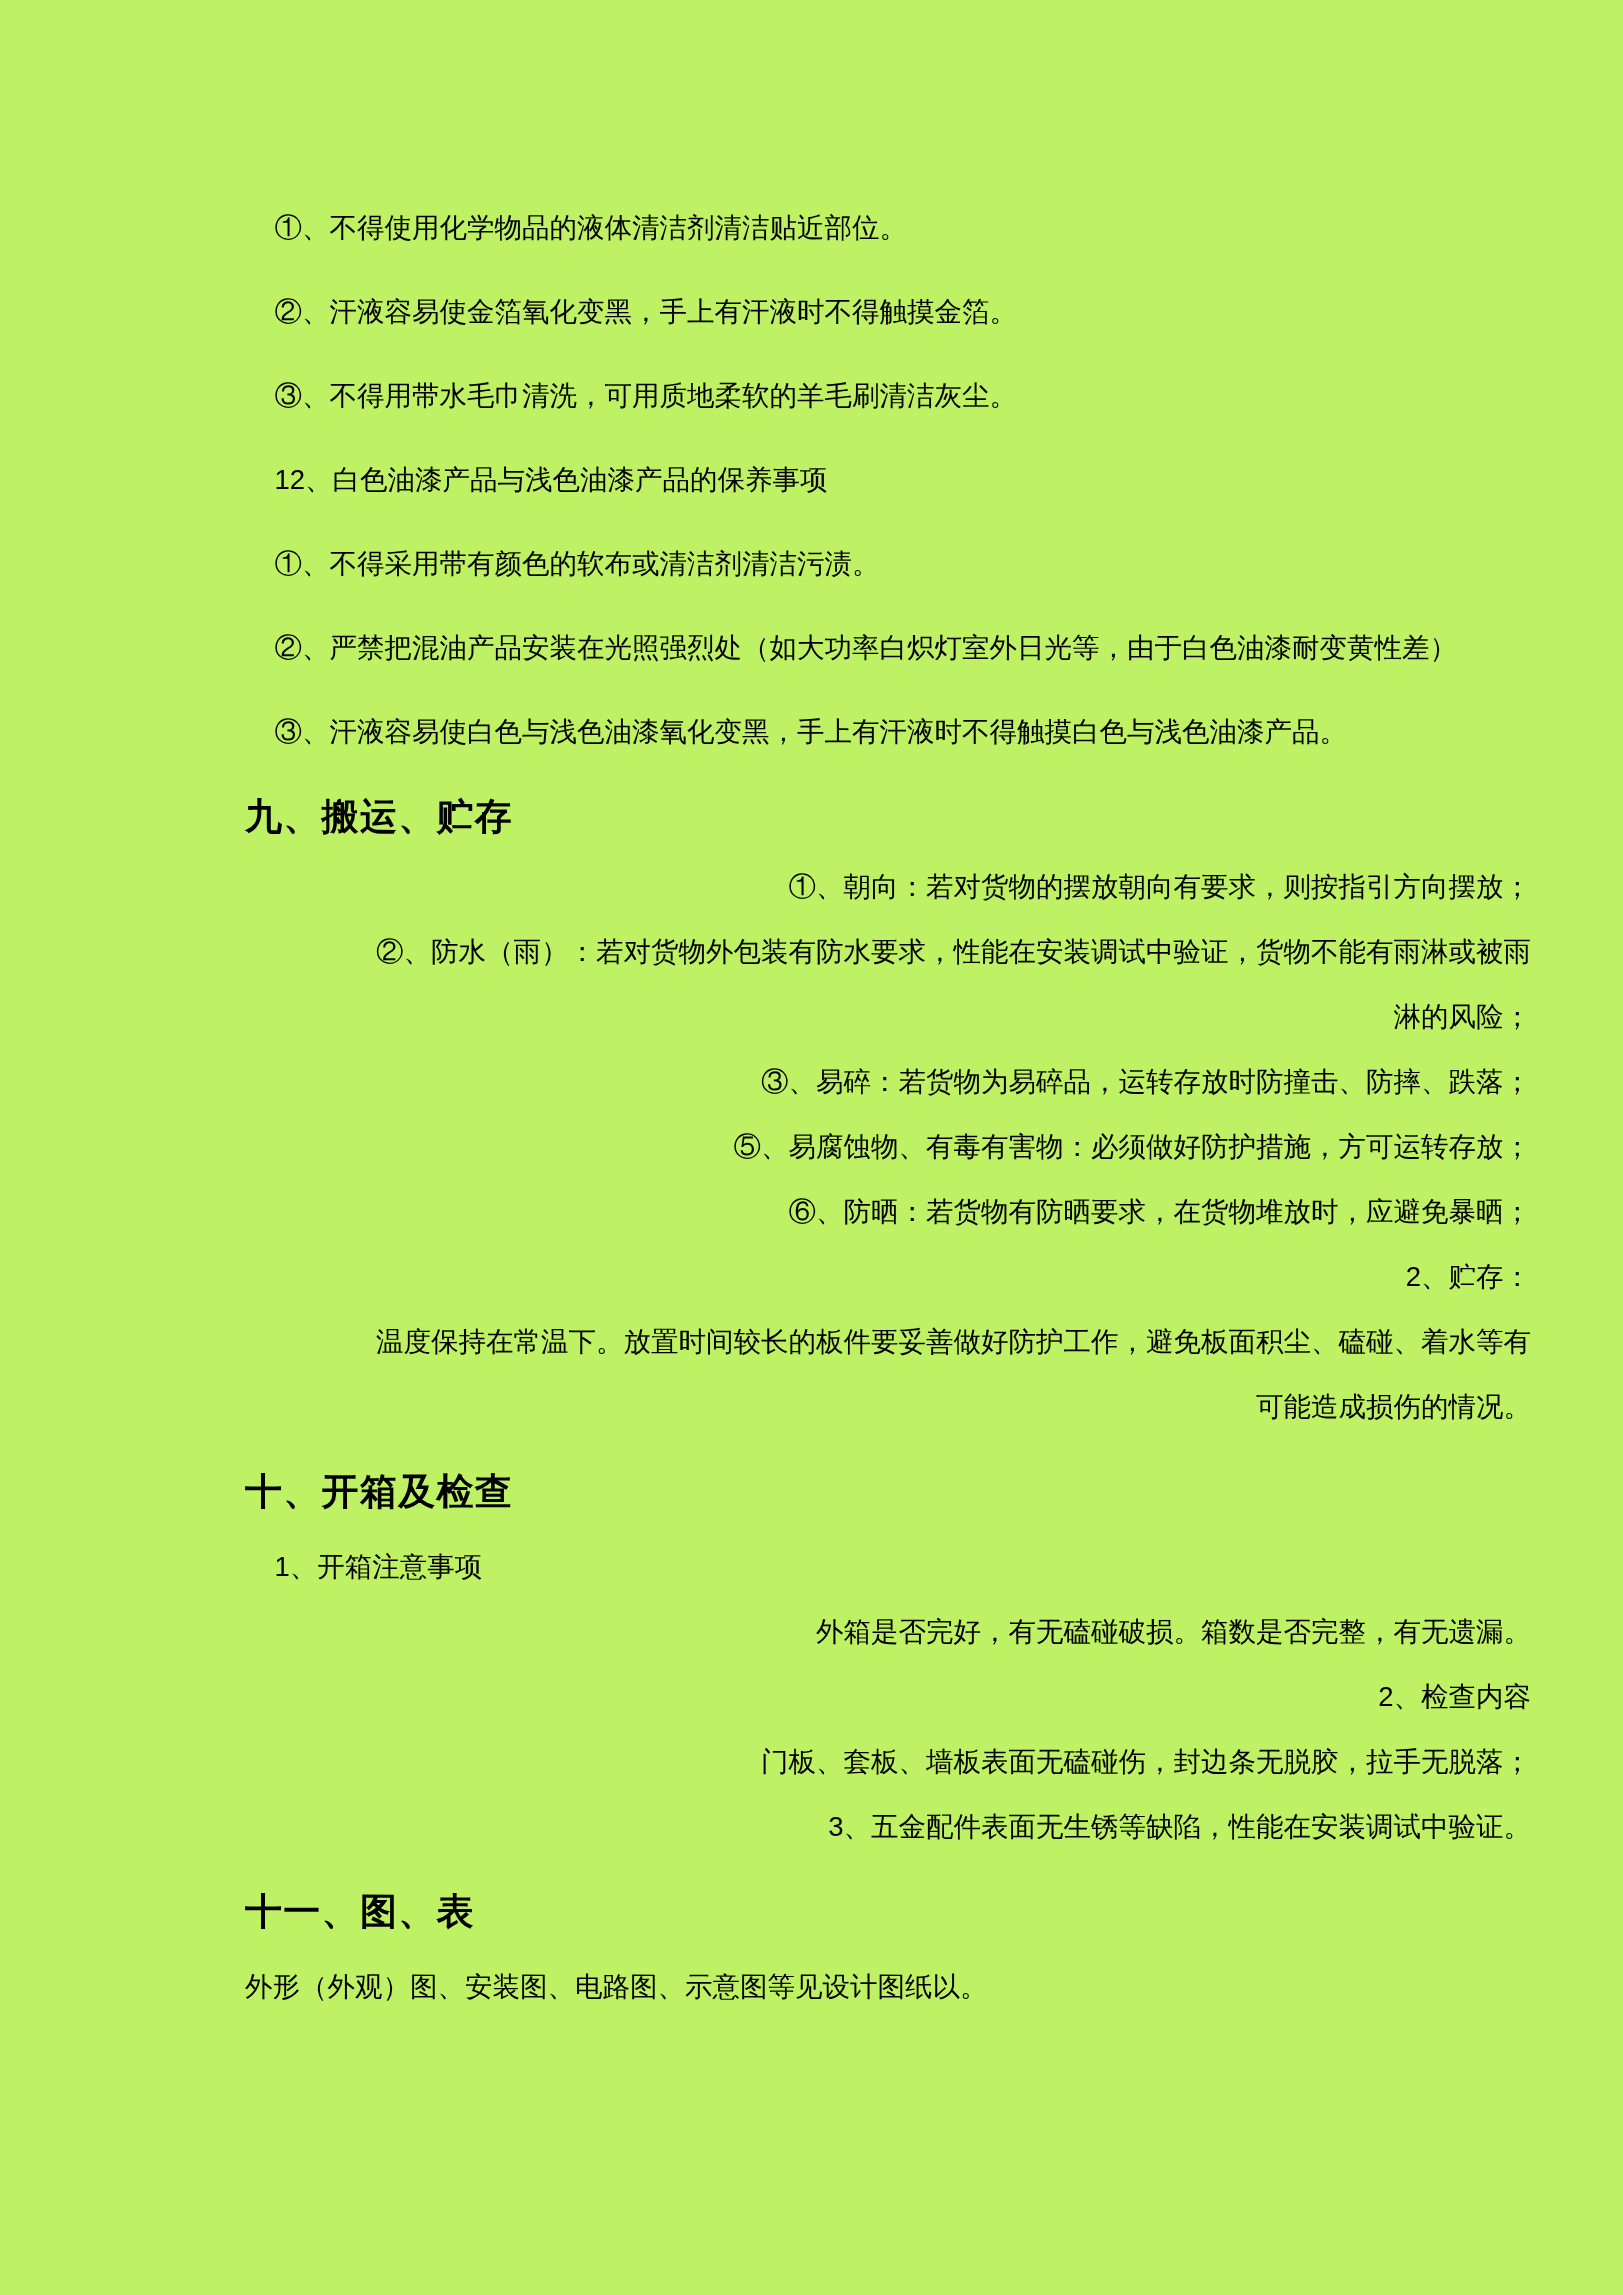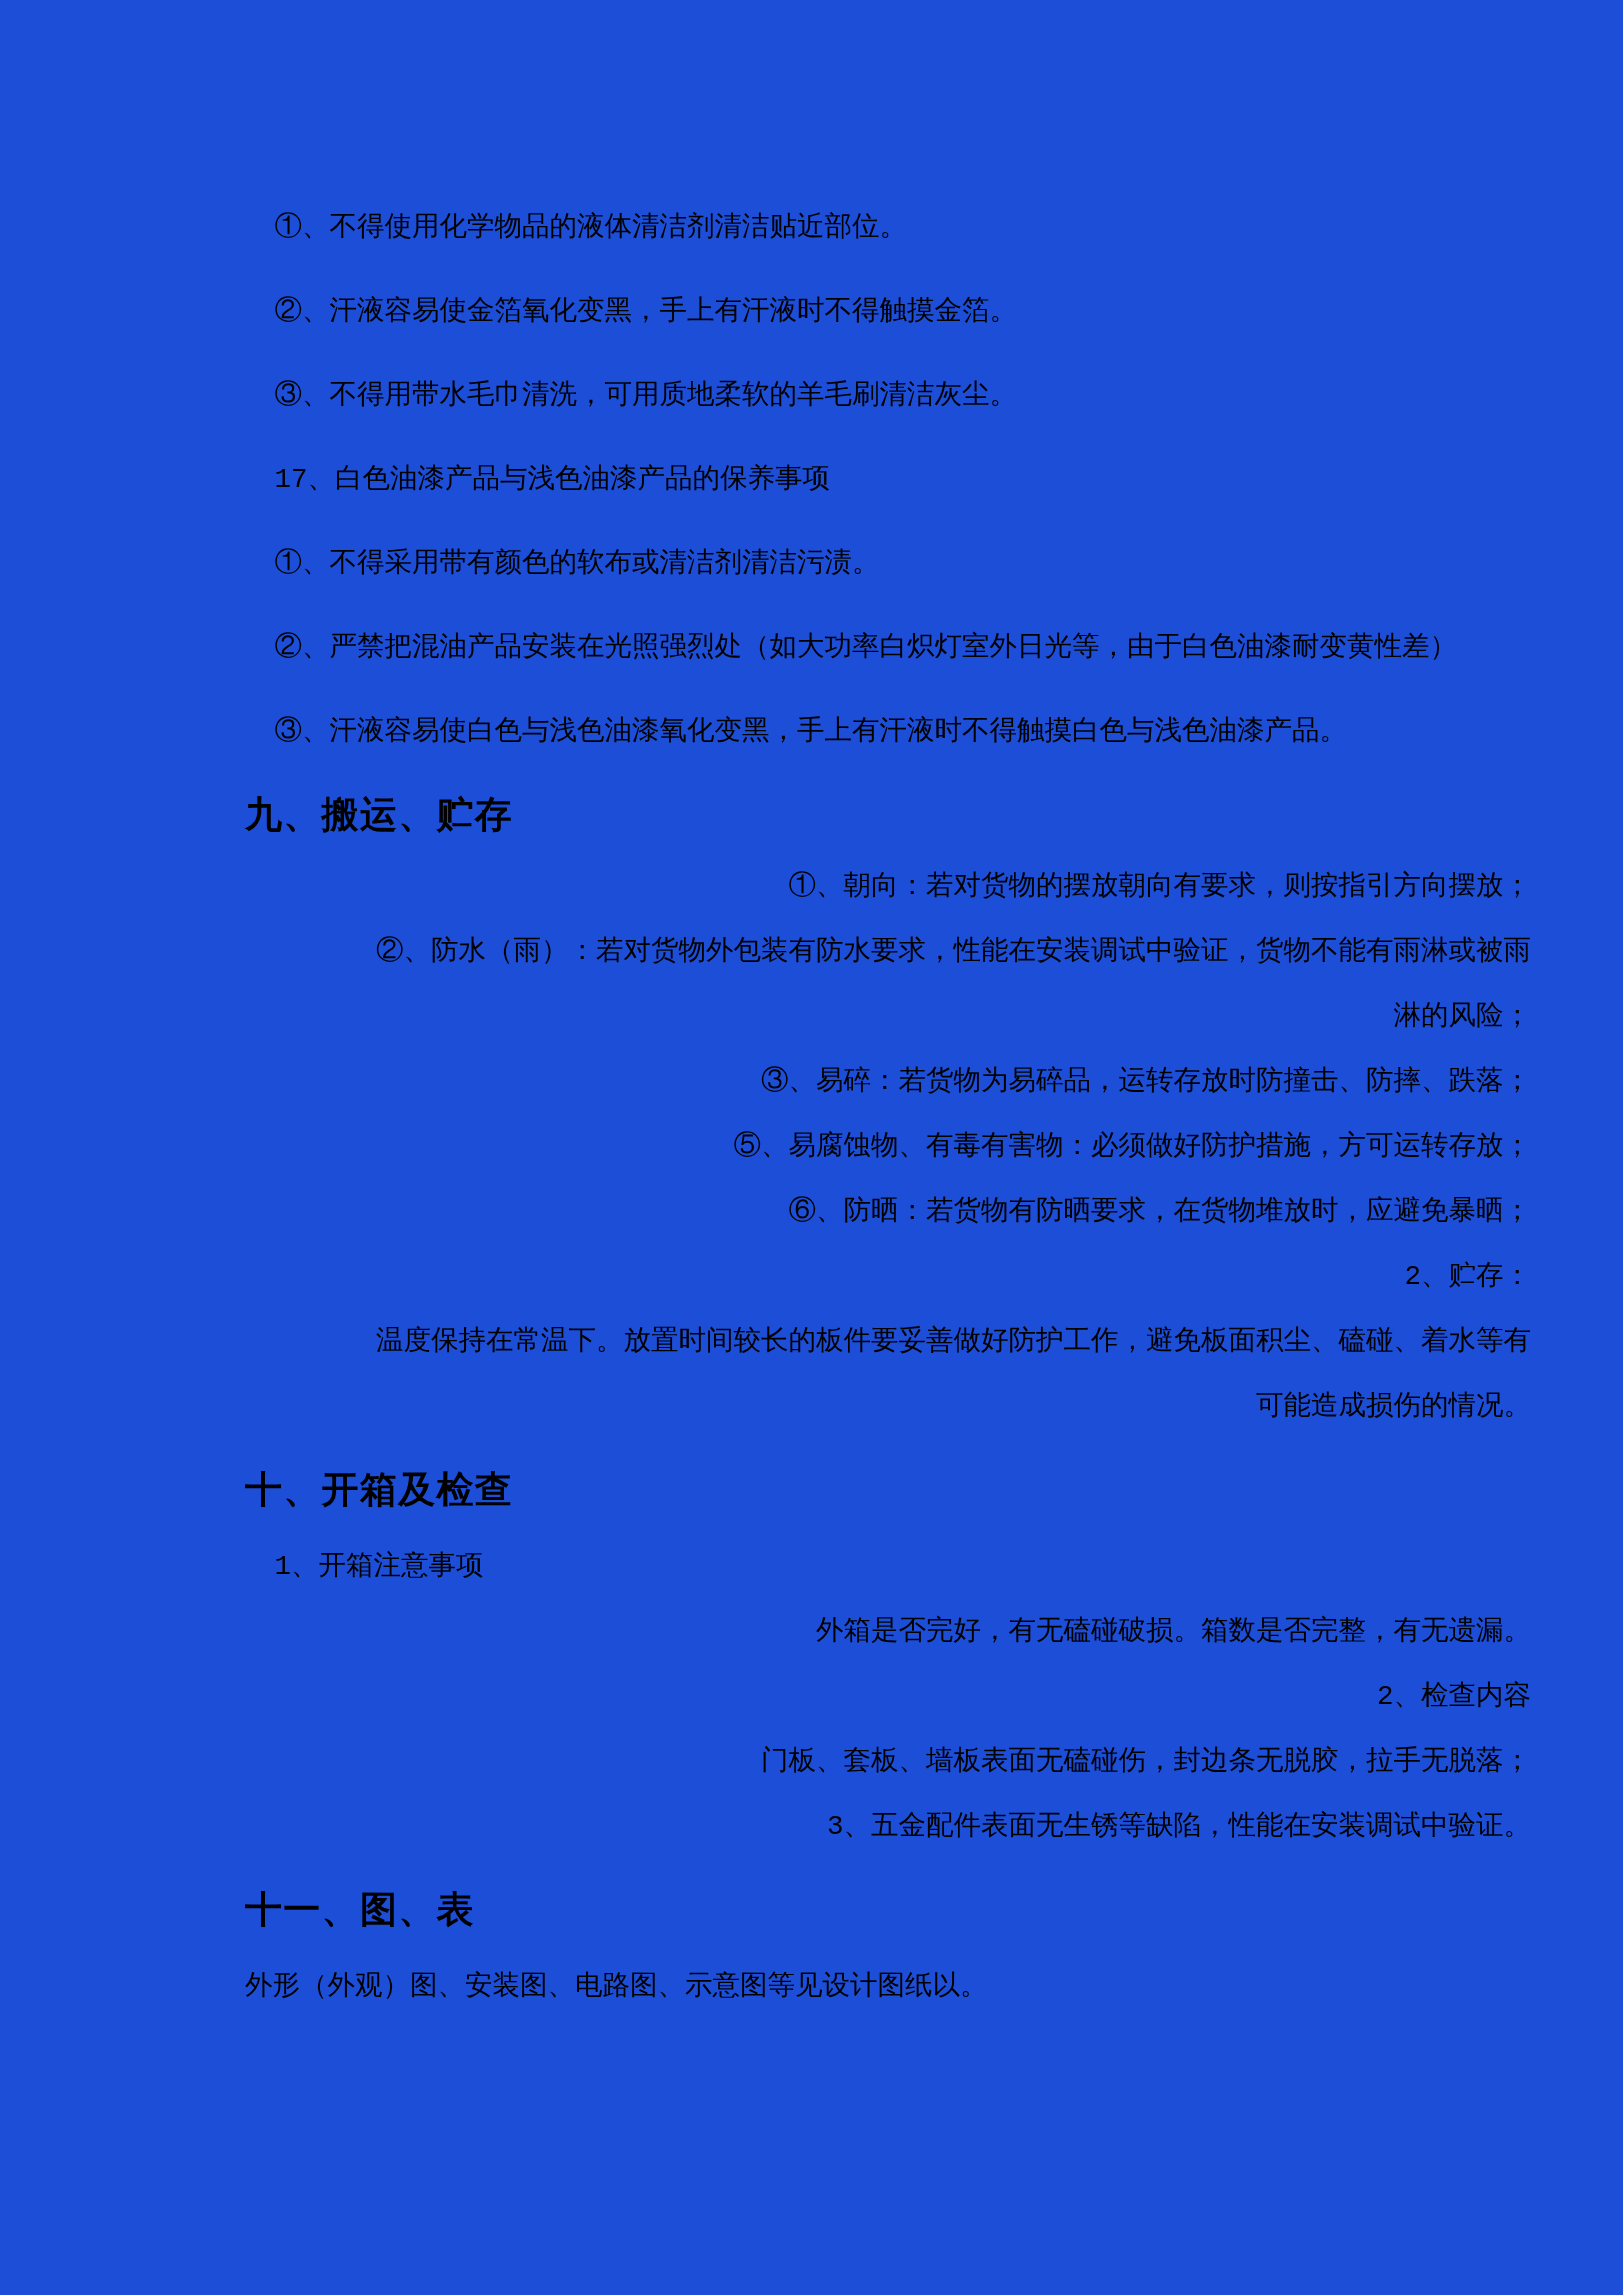--- a/index.html
+++ b/index.html
@@ -41,27 +41,27 @@
   
   .first  { margin-top: 0; }
   .gap-w  { margin-top: 55px; }   
   .gap-n  { margin-top: 36px; text-align: right; }   
   .gap-h  { margin-top: 52px; }   
   .gap-ah { margin-top: 41px; }   
 </style>
 </head>
 <body>
 
-<div class="page" style="background: #1d4ed8; color: rgb(0, 0, 0); font-family: Liberation Mono, monospace;">
+<div class="page" style="background: #bef264; color: rgb(0, 0, 0);">
   <main id="doc">
       <section class="section">
         <div class="line l1 first">①、不得使用化学物品的液体清洁剂清洁贴近部位。</div>
         <div class="line l1 gap-w">②、汗液容易使金箔氧化变黑，手上有汗液时不得触摸金箔。</div>
         <div class="line l1 gap-w">③、不得用带水毛巾清洗，可用质地柔软的羊毛刷清洁灰尘。</div>
-        <div class="line l1 gap-w">17、白色油漆产品与浅色油漆产品的保养事项</div>
+        <div class="line l1 gap-w">12、白色油漆产品与浅色油漆产品的保养事项</div>
         <div class="line l1 gap-w">①、不得采用带有颜色的软布或清洁剂清洁污渍。</div>
         <div class="line l1 gap-w">②、严禁把混油产品安装在光照强烈处（如大功率白炽灯室外日光等，由于白色油漆耐变黄性差）</div>
         <div class="line l1 gap-w">③、汗液容易使白色与浅色油漆氧化变黑，手上有汗液时不得触摸白色与浅色油漆产品。</div>
       </section>
       <section class="section">
         <div class="heading gap-h">九、搬运、贮存</div>
         <div class="line l2 gap-n">①、朝向：若对货物的摆放朝向有要求，则按指引方向摆放；</div>
         <div class="line l2 gap-n">②、防水（雨）：若对货物外包装有防水要求，性能在安装调试中验证，货物不能有雨淋或被雨</div>
         <div class="line l2 gap-n">淋的风险；</div>
         <div class="line l2 gap-n">③、易碎：若货物为易碎品，运转存放时防撞击、防摔、跌落；</div>

